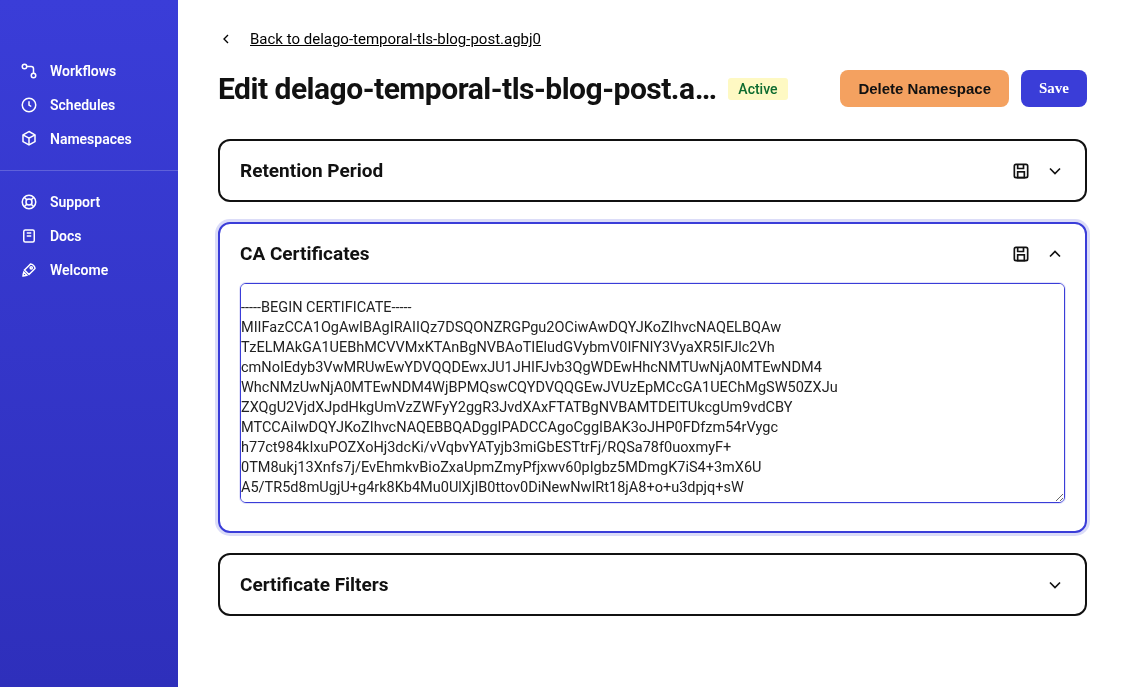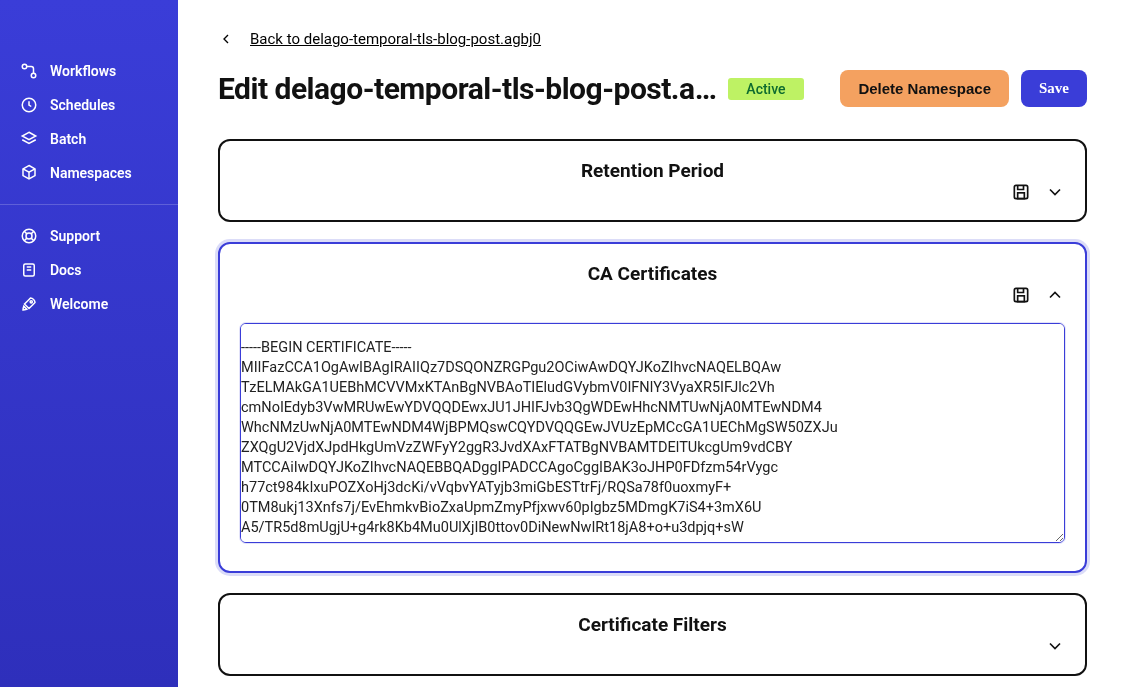--- a/index.html
+++ b/index.html
@@ -89,25 +89,25 @@
       font-size: 30px;
       font-weight: 700;
       color: #111;
       max-width: 510px;
       white-space: nowrap;
       overflow: hidden;
       text-overflow: ellipsis;
       letter-spacing: -0.5px;
     }
     .status-badge {
-      background: #bef264;
+      background: #fef9c3;
       color: #0d6b2f;
       font-size: 14px;
       font-weight: 500;
-      padding: 3px 18px;
+      padding: 3px 10px;
       border-radius: 3px;
     }
     .spacer {
       flex: 1;
     }
     .btn {
       border: none;
       padding: 10px 18px;
       font-size: 15px;
       font-weight: 600;
@@ -131,21 +131,20 @@
     }
     .card.active {
       border: 2px solid #3a3dd8;
       box-shadow: 0 0 0 3px rgba(58,61,216,0.18);
     }
     .card-header {
       display: flex;
       align-items: center;
       padding: 18px 20px;
       cursor: pointer;
-      flex-direction: column;
     }
     .card-title {
       font-size: 19px;
       font-weight: 700;
       color: #111;
     }
     .card-icons {
       margin-left: auto;
       display: flex;
       align-items: center;
@@ -197,29 +196,20 @@
         <svg viewBox="0 0 24 24">
             <circle cx="12" cy="12" r="9"></circle>
             <path d="M12 7v5l3 2"></path>
           </svg>
       </span>
       <span>Schedules</span>
     </div>
     <div class="sidebar-item">
       <span class="icon">
         <svg viewBox="0 0 24 24">
-            <polygon points="12 3 21 8 12 13 3 8 12 3"></polygon>
-            <polyline points="3 13 12 18 21 13"></polyline>
-          </svg>
-      </span>
-      <span>Batch</span>
-    </div>
-    <div class="sidebar-item">
-      <span class="icon">
-        <svg viewBox="0 0 24 24">
             <path d="M12 2l8 4.5v9L12 20l-8-4.5v-9L12 2z"></path>
             <path d="M12 20V11"></path>
             <path d="M4 6.5l8 4.5 8-4.5"></path>
           </svg>
       </span>
       <span>Namespaces</span>
     </div>
   </div>
 
   <div class="sidebar-divider"></div>

